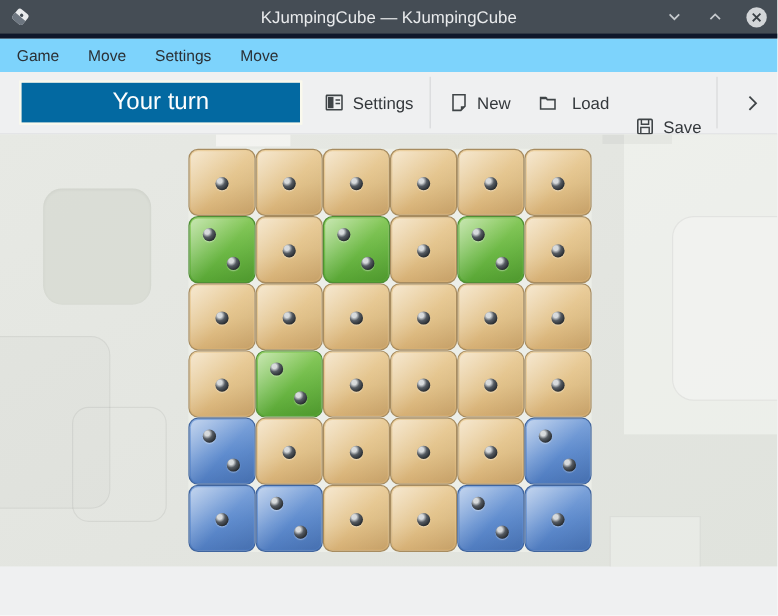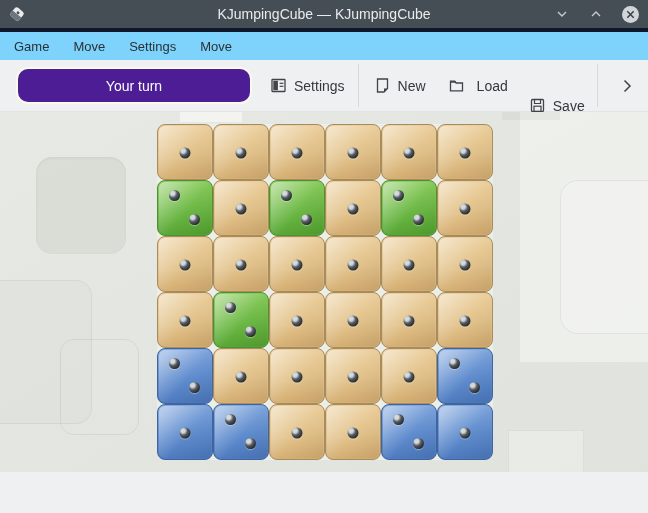--- a/index.html
+++ b/index.html
@@ -12,21 +12,21 @@
   .app-icon { width:18px; height:18px; z-index:2; }
   .win-controls { margin-left:auto; display:flex; align-items:center; gap:14px; z-index:2; }
   .win-btn { width:20px; height:20px; display:flex; align-items:center; justify-content:center; cursor:default; }
 
   
   .menubar { height:28px; background:#7dd3fc; display:flex; align-items:center; padding-left:14px; flex:0 0 auto; }
   .menu-item { font-size:13px; color:#2b3035; padding:4px 0; margin-right:24px; }
 
   
   .toolbar { height:51px; background:#eff0f1; border-bottom:1px solid #e2e3e4; display:flex; align-items:center; flex:0 0 auto; }
-  .turn-btn { margin-left:18px; width:232px; height:33px; background:#4c1d95; border:none; border-radius:10px; box-shadow:0 0 0 2px rgba(253,252,235,0.75); color:#fdfefe; font-size:14px; font-family:"Liberation Sans",sans-serif; display:flex; align-items:center; justify-content:center; }
+  .turn-btn { margin-left:18px; width:232px; height:33px; background:#0369a1; border:none; border-radius:0; box-shadow:0 0 0 2px rgba(253,252,235,0.75); color:#fdfefe; font-size:20px; font-family:"Liberation Sans",sans-serif; display:flex; align-items:center; justify-content:center; }
   .tb-item { display:flex; align-items:center; gap:7px; font-size:14px; color:#34383c; }
   .tb-item svg { flex:0 0 auto; }
   .tb-sep { width:1px; height:43px; background:#d8d9da; }
   .tb-settings { margin-left:20px; }
   .sep1 { margin-left:13px; }
   .tb-new { margin-left:15px;align-items:center; }
   .tb-load { margin-left:22px;gap:12px; }
   .tb-save { margin-left:21px;margin-top:40px; }
   .sep2 { margin-left:12px; }
   .tb-expand { margin-left:auto; margin-right:13px; display:flex; align-items:center; }

